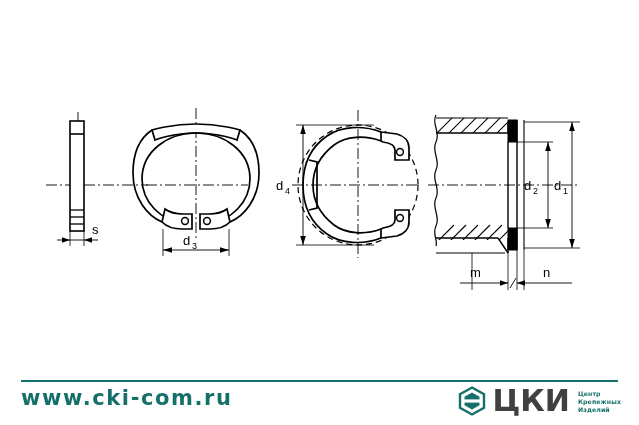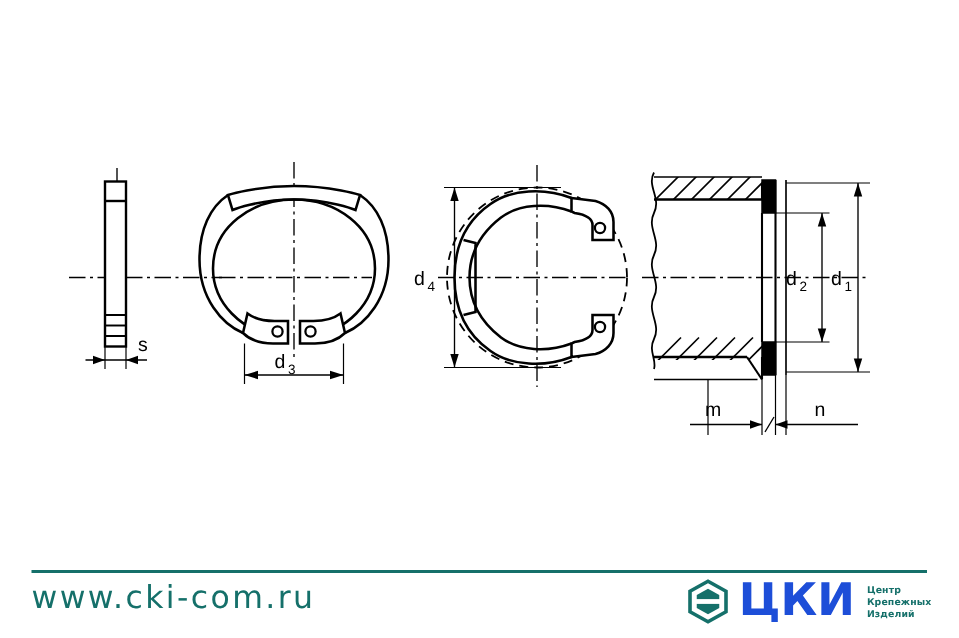--- a/index.html
+++ b/index.html
@@ -41,21 +41,21 @@
     top: 8px;
     width: 597px;
     height: 2px;
     background: #15706a;
   }
   #site-url {
     position: absolute;
     left: 21px;
     top: 14px;
     font-size: 21px;
-    font-weight: normal;
+    font-weight: bold;
     letter-spacing: 1.6px;
     color: #15706a;
     font-family: "DejaVu Sans", sans-serif;
     white-space: nowrap;
     text-align: center;
   }
   #brand {
     position: absolute;
     right: 18px;
     top: 13px;
@@ -64,21 +64,21 @@
     align-items: center;
     gap: 6px;
   }
   #brand-mark {
     display: block;
   }
   #brand-name {
     font-family: "DejaVu Sans", sans-serif;
     font-size: 30px;
     font-weight: bold;
-    color: #1d4ed8;
+    color: #404040;
     letter-spacing: 0px;
     line-height: 30px;
   }
   #brand-tagline {
     display: flex;
     flex-direction: column;
     justify-content: center;
     color: #15706a;
     font-family: "DejaVu Sans", sans-serif;
     font-size: 6.2px;

